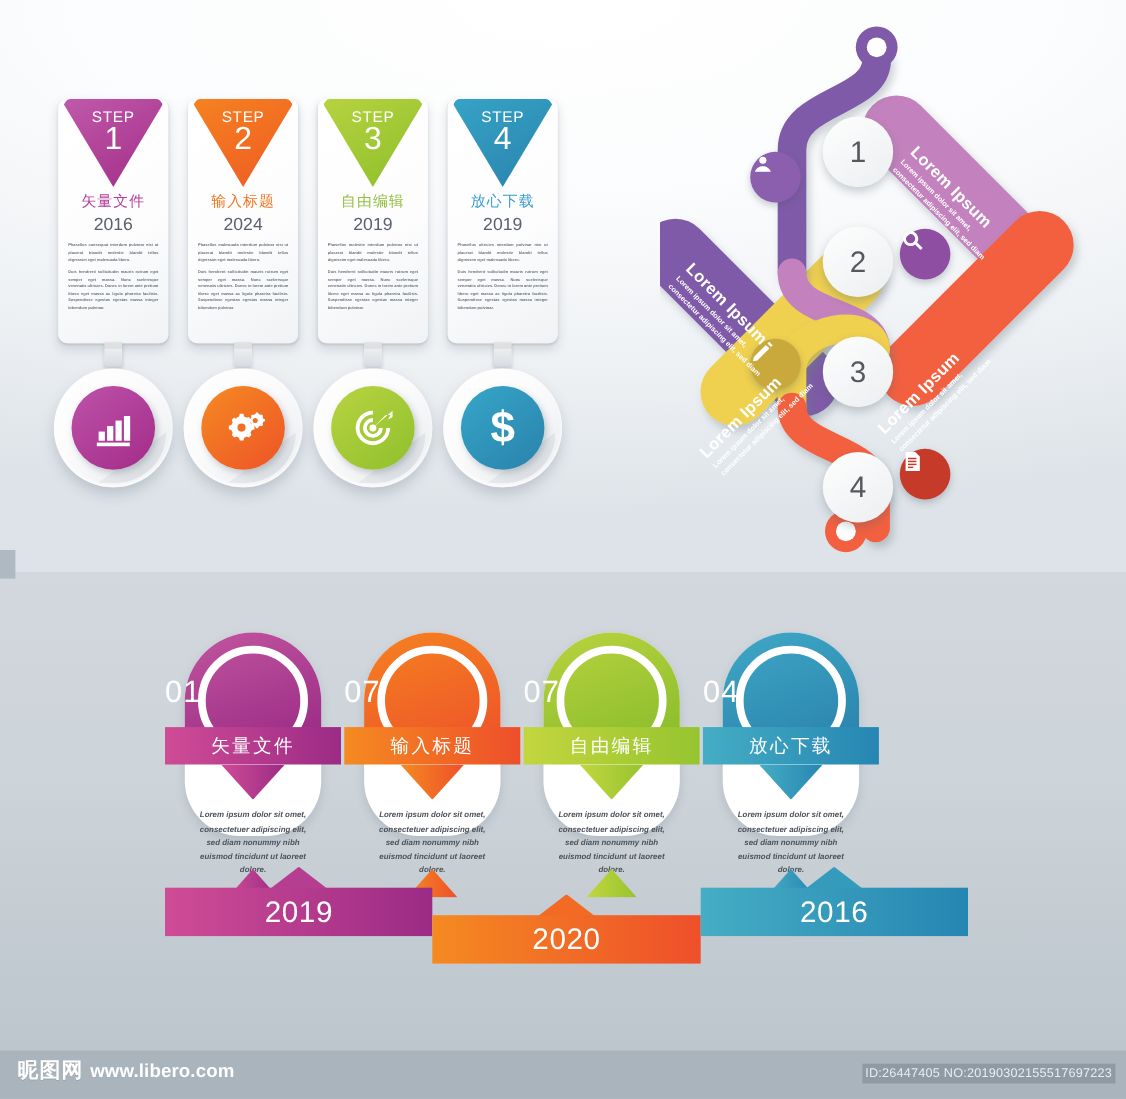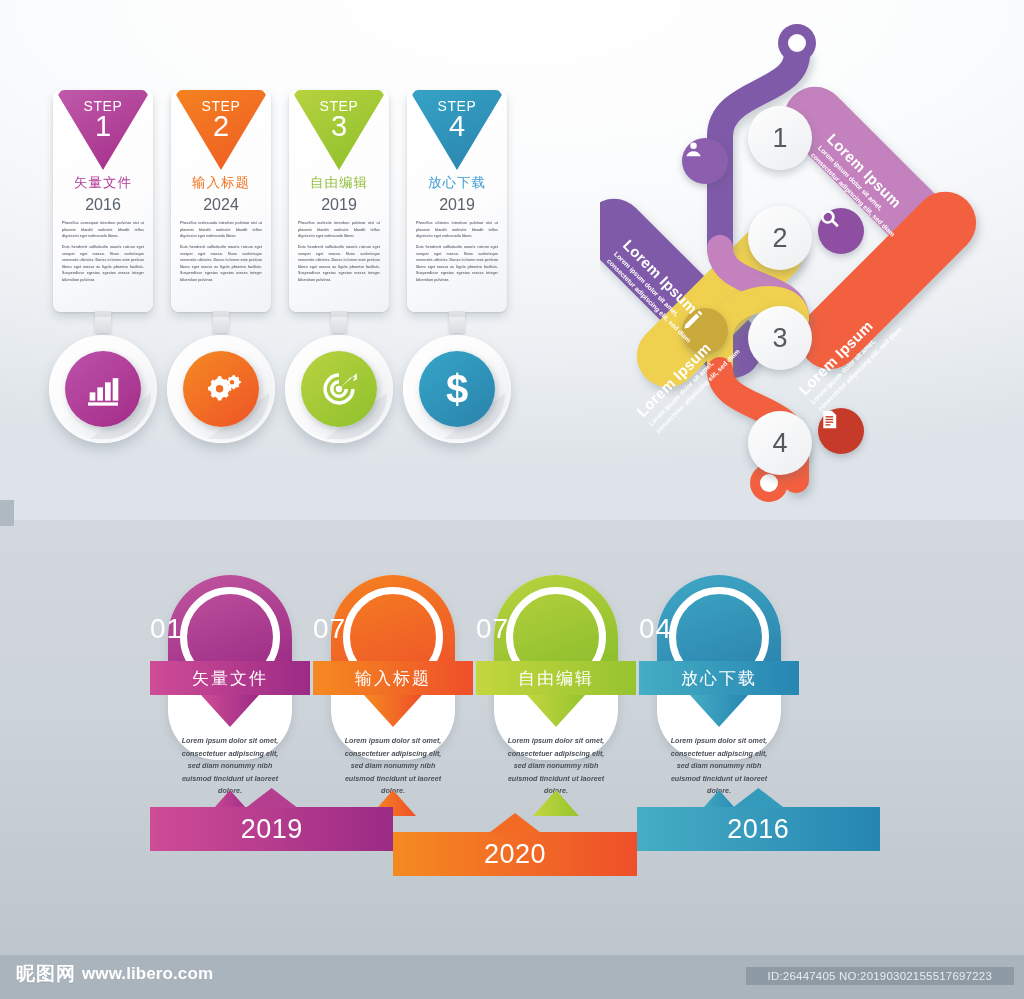--- a/index.html
+++ b/index.html
@@ -42,21 +42,21 @@
     line-height:1;
     text-shadow: 0 1px 0 rgba(0,0,0,.10);
   }
   .logo-url {
     font-size:17px; font-weight:700; color:#ffffff; line-height:1;
     letter-spacing:.1px;
   }
   .footer-id {
     position:absolute; right:10px; top:12px;
     background:#8e9ba5; color:#e8edf1;
-    font-size:11.5px; padding:3px 22px; letter-spacing:.2px;
+    font-size:11.5px; padding:3px 3px; letter-spacing:.2px;
     white-space:nowrap;
   }
 
   
   .steps { position:absolute; left:30px; top:90px; width:510px; height:360px; }
   .step-card { position:absolute; top:0; width:100px; }
   .card-body {
     position:relative; width:100px; height:222px;
     background:linear-gradient(150deg,#ffffff 0%, #fdfdfe 55%, #f0f2f4 100%);
     border-radius:8px;

